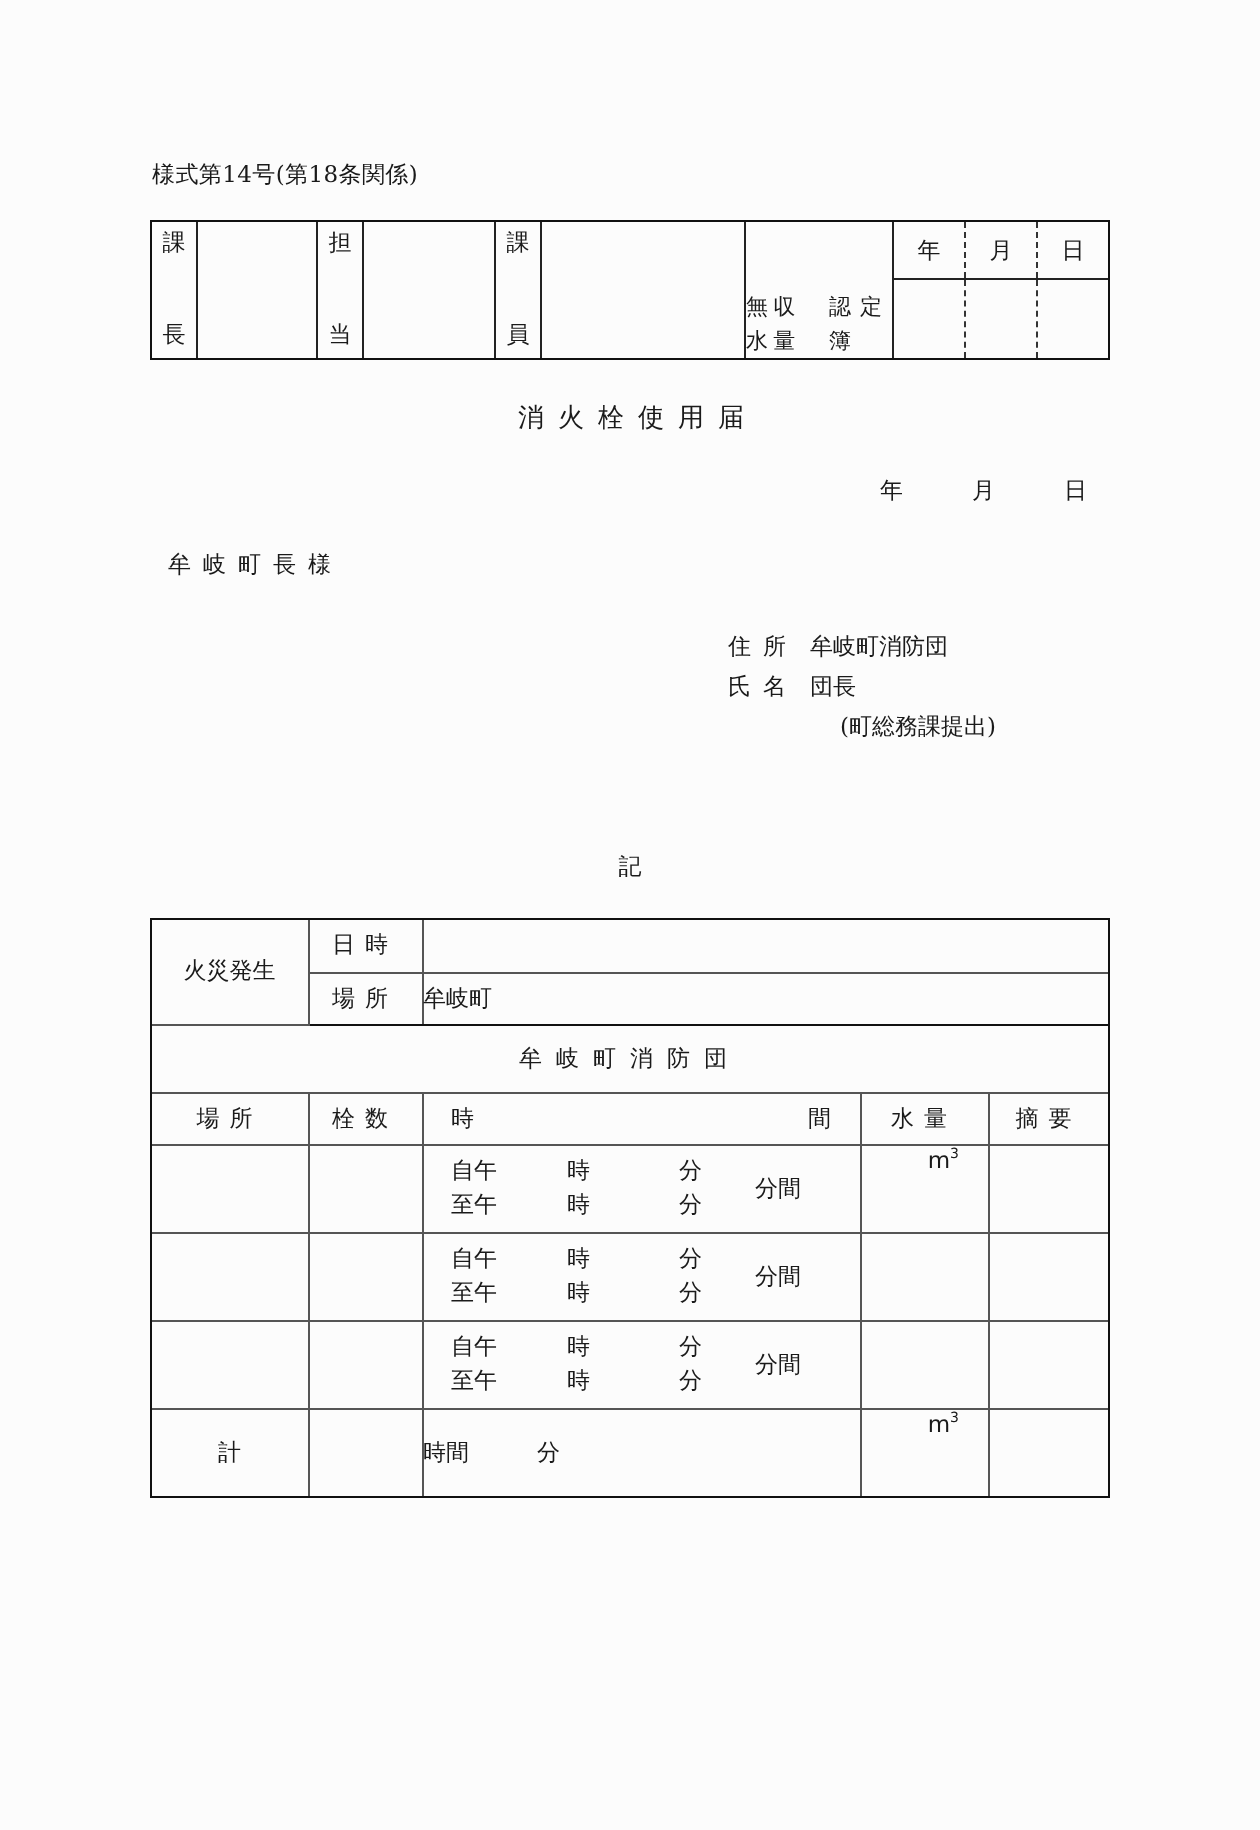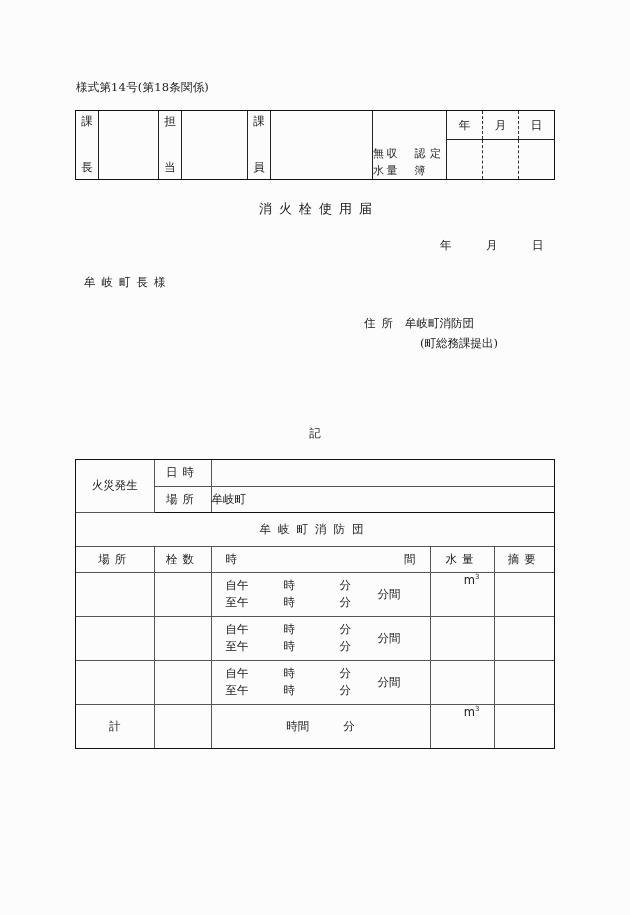--- a/index.html
+++ b/index.html
@@ -246,21 +246,21 @@
     padding-right: 6px;
     padding-top: 4px;
     vertical-align: top;
     font-family: "DejaVu Sans", "Liberation Sans", sans-serif;
     font-size: 9px;
   }
   .m3 sup { font-size: 7px; }
   .m3-wrap { text-align: right; padding-right: 14px; }
 
   .total-time {
-    text-align: center;
+    text-align: left;
     letter-spacing: 0;
     margin-top: 16px;
   }
   .total-time .gap { display: inline-block; width: 34px; }
 </style>
 </head>
 <body>
 
 <div class="page">
 
@@ -306,20 +306,23 @@
 
   <div class="doc-title">消火栓使用届</div>
 
   <div class="date-line">年　　　月　　　日</div>
 
   <div class="addressee">牟岐町長様</div>
 
   <div class="submitter">
     <div>
       <span class="lbl">住所</span><span>牟岐町消防団</span>
+    </div>
+    <div>
+      <span class="lbl">氏名</span><span>団長</span>
     </div>
     <div class="indent">(町総務課提出)</div>
   </div>
 
 
   <div class="ki">記</div>
 
   <div class="main-table">
     <table>
       <colgroup>

